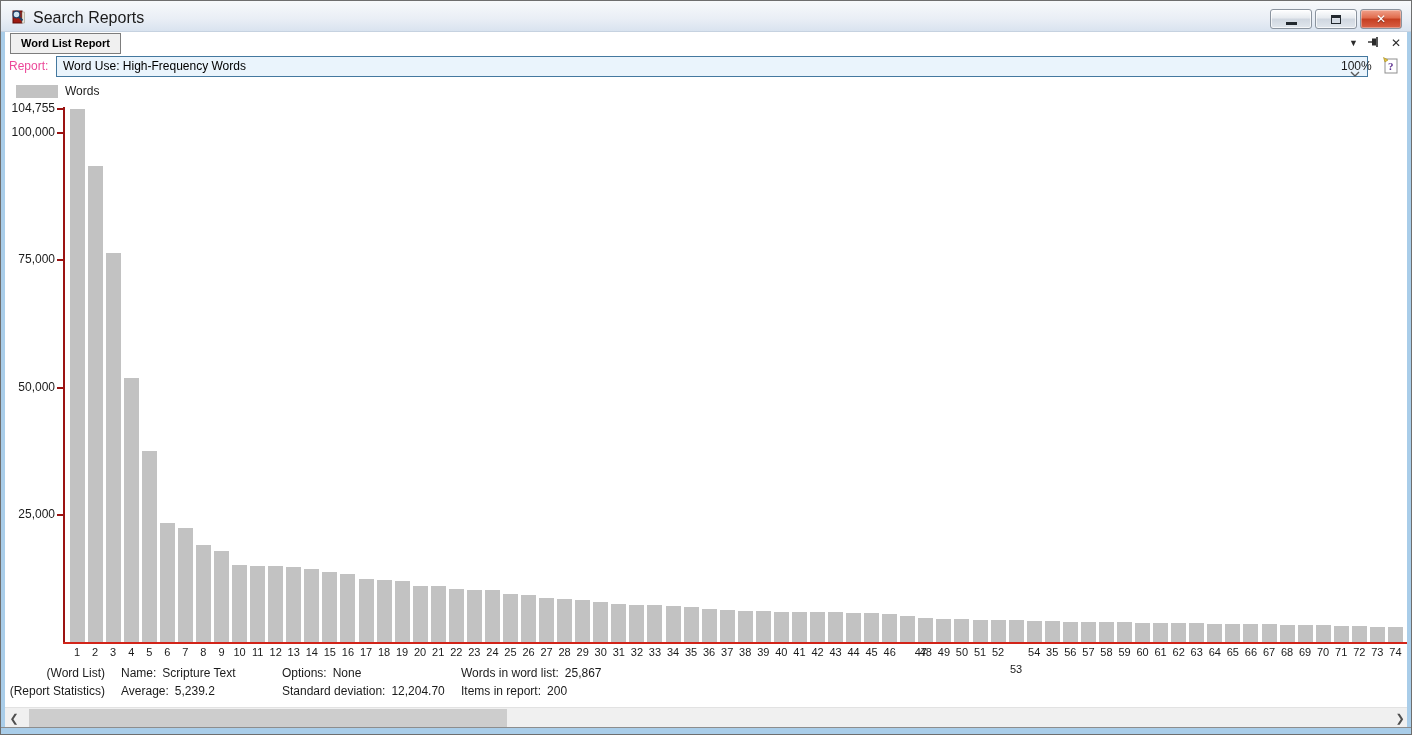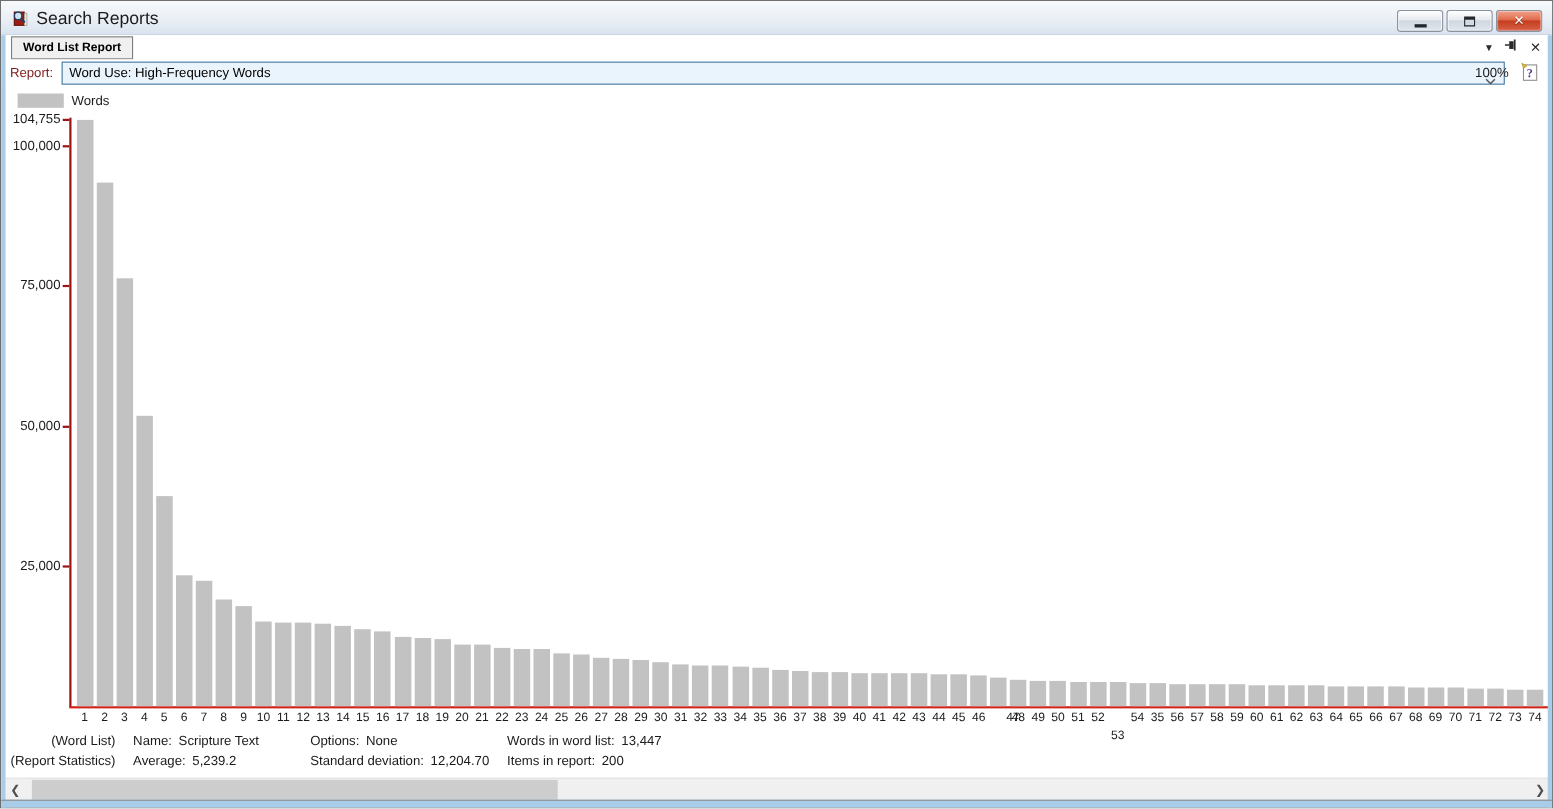--- a/index.html
+++ b/index.html
@@ -45,21 +45,21 @@
   }
   .tab-icons{ position:absolute; right:10px; top:3px; display:flex; gap:10px; align-items:center; height:16px; }
   .tab-icon{ color:#2b2b2b; cursor:default; line-height:1; }
   .icon-dropdown{ font-size:9px; }
   .icon-close-tab{ font-size:12px; font-weight:bold; }
 
   
   .toolbar{
     position:absolute; left:0; top:53px; width:100%; height:26px; background:#ffffff;
   }
-  .report-label{ position:absolute; left:8px; top:5px; font-size:12px; color:#7f1d1d; }
+  .report-label{ position:absolute; left:8px; top:5px; font-size:12px; color:#ec4899; }
   .combobox{
     position:absolute; left:55px; top:2px; width:1312px; height:21px;
     background:#eaf4fc; border:1px solid #44789f;
     font-size:12px; color:#000; line-height:19px; padding-left:6px; cursor:default;
   }
   .combo-chevron{ position:absolute; right:7px; top:7px; }
   .zoom-level{ position:absolute; left:1340px; top:5px; width:34px; font-size:12px; color:#1b1b1b; cursor:default; }
   .help-btn{ position:absolute; left:1381px; top:2px; width:17px; height:19px; cursor:default; }
 
   
@@ -319,21 +319,21 @@
       <div class="bar" style="left: 1346.8px; top: 546.2px; width: 15px; height: 15.8px; background: rgb(194, 194, 194);"></div>
       <div class="x-label" style="left: 1345.3px; top: 566px;">72</div>
       <div class="bar" style="left: 1364.8px; top: 546.7px; width: 15px; height: 15.3px; background: rgb(194, 194, 194);"></div>
       <div class="x-label" style="left: 1363.3px; top: 566px;">73</div>
       <div class="bar" style="left: 1382.9px; top: 547.2px; width: 15px; height: 14.8px; background: rgb(194, 194, 194);"></div>
       <div class="x-label" style="left: 1381.4px; top: 566px;">74</div>
       <div class="stats-row" style="left: 0px; top: 586px; width: 1404px;">
         <span class="stats-group">(Word List)</span>
         <span class="stat-item" style="left: 116px;"><span>Name:</span><span class="val">Scripture Text</span></span>
         <span class="stat-item" style="left: 277px;"><span>Options:</span><span class="val">None</span></span>
-        <span class="stat-item" style="left: 456px;"><span>Words in word list:</span><span class="val">13,447</span></span>
+        <span class="stat-item" style="left: 456px;"><span>Words in word list:</span><span class="val">25,867</span></span>
       </div>
       <div class="stats-row" style="left: 0px; top: 604px; width: 1404px;">
         <span class="stats-group">(Report Statistics)</span>
         <span class="stat-item" style="left: 116px;"><span>Average:</span><span class="val">5,239.2</span></span>
         <span class="stat-item" style="left: 277px;"><span>Standard deviation:</span><span class="val">12,204.70</span></span>
         <span class="stat-item" style="left: 456px;"><span>Items in report:</span><span class="val">200</span></span>
       </div>
     </div>
 
   <div class="hscrollbar">

